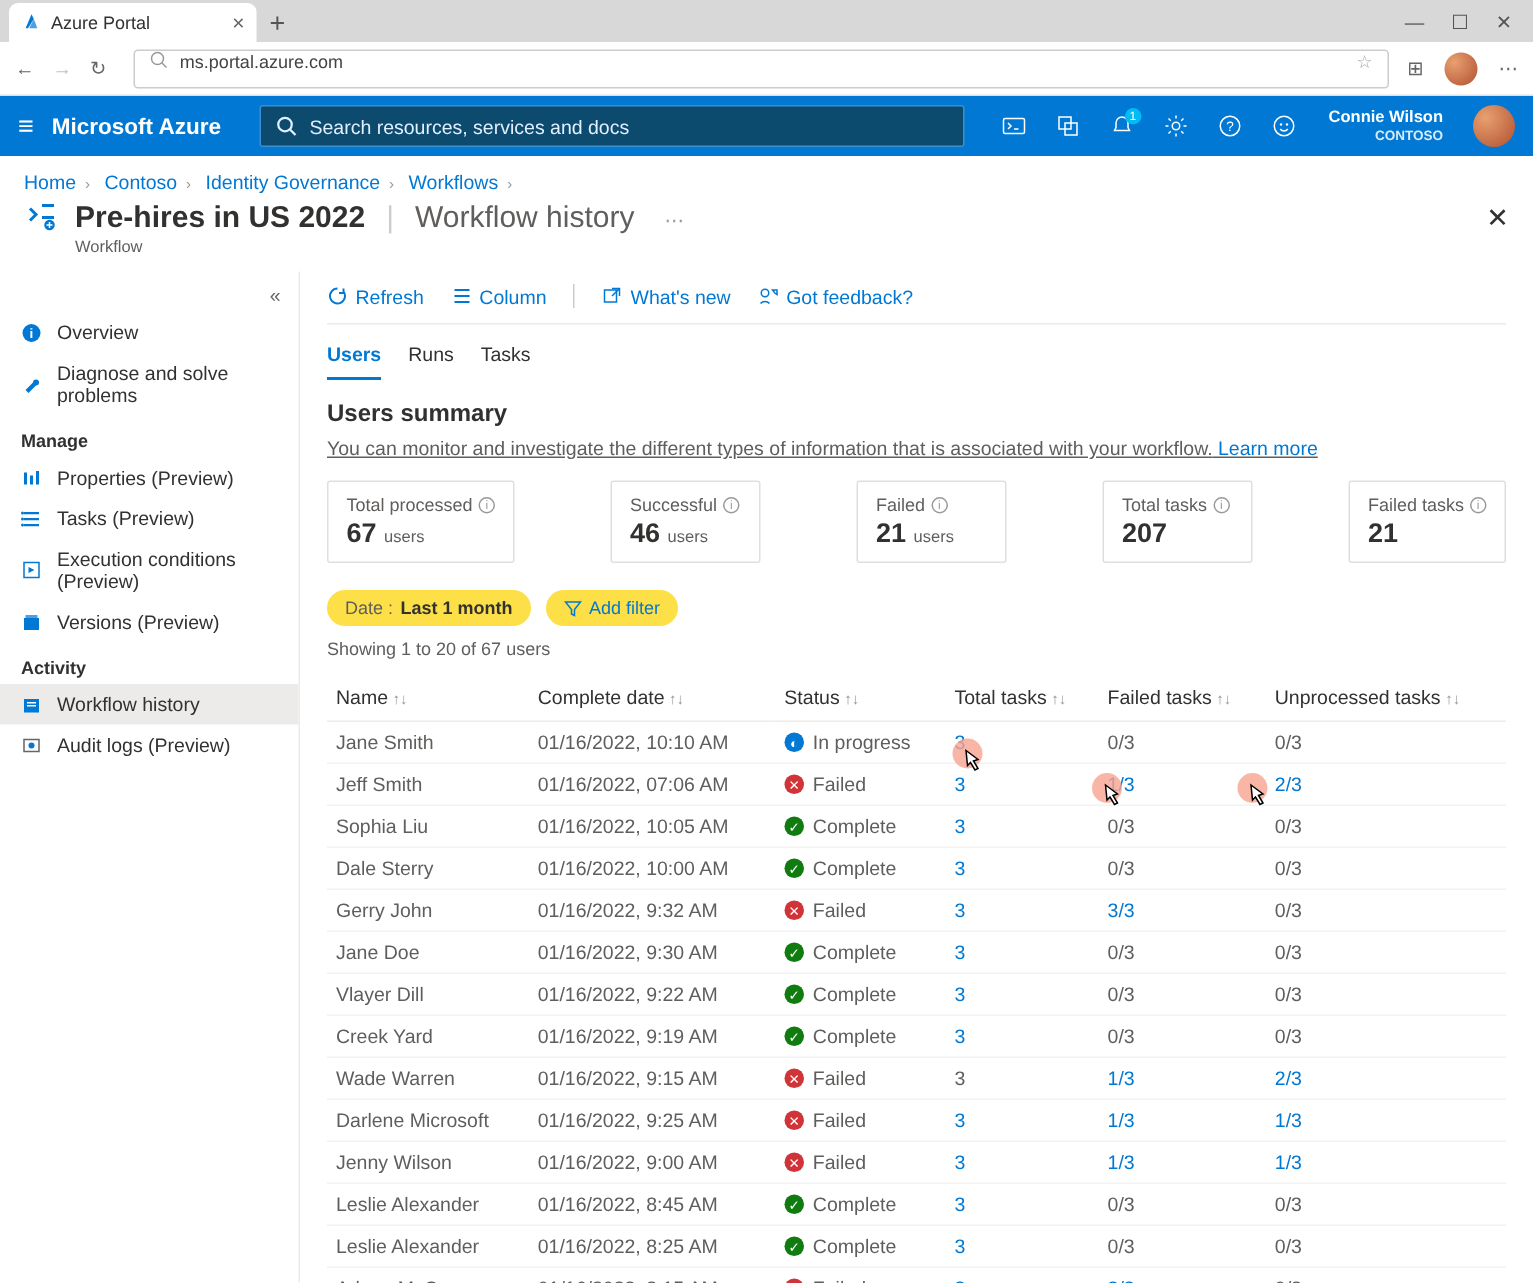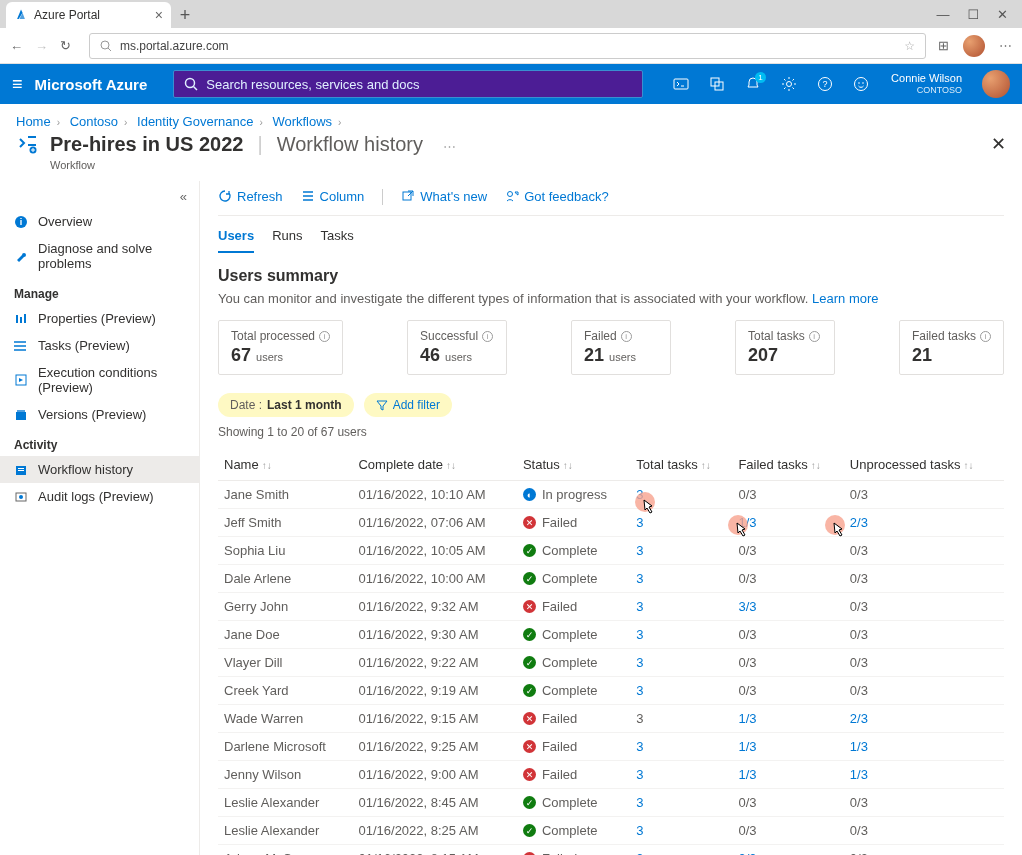--- a/index.html
+++ b/index.html
@@ -8,44 +8,44 @@
 
 .browser-chrome { background: #d8d8d8; height: 28px; display: flex; align-items: flex-end; }
 .tab { background: #fff; border-radius: 6px 6px 0 0; height: 26px; width: 165px; display: flex; align-items: center; padding: 0 8px; margin-left: 6px; font-size: 12px; position: relative; }
 .tab .az-logo { width: 14px; height: 14px; margin-right: 6px; }
 .tab .close-x { margin-left: auto; font-size: 14px; color: #666; }
 .new-tab { width: 28px; height: 26px; display: flex; align-items: center; justify-content: center; color: #555; font-size: 18px; }
 .win-controls { margin-left: auto; display: flex; gap: 18px; padding: 0 14px 6px 0; color: #555; }
 
 .addr-bar { height: 36px; background: #fff; border-bottom: 1px solid #e1e1e1; display: flex; align-items: center; padding: 0 10px; gap: 12px; }
 .addr-bar .nav-arrows { display: flex; gap: 12px; color: #666; }
-.addr-bar .url-box { flex: 1; display: flex; align-items: center; gap: 8px; height: 26px; border: 1px solid #ccc; border-radius: 3px; padding: 0 10px; font-size: 12px; color: #444; margin-left: 6px; }
+.addr-bar .url-box { flex: 1; display: flex; gap: 8px; height: 26px; border: 1px solid #ccc; border-radius: 3px; padding: 0 10px; font-size: 12px; color: #444; margin-left: 6px; }
 .addr-bar .right-icons { display: flex; gap: 14px; align-items: center; color: #666; }
 .avatar-sm { width: 22px; height: 22px; border-radius: 50%; background: radial-gradient(circle at 30% 30%, #e8a070, #b05030); }
 
 
 .azure-bar { height: 40px; background: #0078d4; color: #fff; display: flex; align-items: center; padding: 0 12px; gap: 12px; }
 .hamburger { font-size: 18px; }
 .brand { font-weight: 600; font-size: 15px; }
-.search-box { background: #4c1d95; border: 1px solid #3a8fd0; height: 28px; width: 470px; border-radius: 2px; display: flex; align-items: center; padding: 0 10px; color: #e0f0ff; font-size: 13px; margin-left: 14px; }
+.search-box { background: #0c4a6e; border: 1px solid #3a8fd0; height: 28px; width: 470px; border-radius: 2px; display: flex; align-items: center; padding: 0 10px; color: #e0f0ff; font-size: 13px; margin-left: 14px; }
 .search-box svg { margin-right: 8px; }
 .azure-icons { margin-left: auto; display: flex; gap: 20px; align-items: center; }
 .azure-icons .ic { width: 16px; height: 16px; position: relative; }
 .badge-dot { position: absolute; top: -4px; right: -5px; width: 11px; height: 11px; border-radius: 50%; background: #00bcf2; font-size: 8px; display: flex; align-items: center; justify-content: center; color: #fff; }
-.user-info { text-align: right; font-size: 11px; line-height: 1.2; margin-left: 10px; }
+.user-info { text-align: right; font-size: 11px; line-height: 1.2; margin-left: 10px; font-weight: bold; }
 .user-info .org { font-size: 9px; opacity: 0.85; }
 .avatar { width: 28px; height: 28px; border-radius: 50%; background: radial-gradient(circle at 30% 30%, #e8a070, #b05030); margin-left: 8px; }
 
 
 .breadcrumb { padding: 10px 16px 4px; font-size: 13px; }
 .breadcrumb a { color: #0078d4; text-decoration: none; }
 .breadcrumb .sep { color: #999; margin: 0 6px; font-size: 10px; }
 
 
-.page-header { display: flex; align-items: flex-start; padding: 0 16px 8px; gap: 10px; }
+.page-header { display: flex; align-items: center; padding: 0 16px 8px; gap: 10px; }
 .wf-icon { width: 24px; height: 24px; }
 .header-text { display: flex; align-items: baseline; gap: 14px; }
 .header-text h1 { font-size: 20px; font-weight: 600; }
 .header-text .divider { color: #ccc; font-size: 20px; font-weight: 300; }
 .header-text h2 { font-size: 20px; font-weight: 400; color: #605e5c; }
 .header-sub { font-size: 11px; color: #605e5c; margin-left: 50px; margin-top: -6px; padding: 0 0 10px; }
 .close-btn { margin-left: auto; font-size: 18px; cursor: pointer; }
 
 
 .main { display: flex; height: calc(100% - 168px); }
@@ -53,43 +53,43 @@
 .sidebar .collapse { text-align: right; padding: 4px 12px; color: #666; }
 .sidebar-item { display: flex; align-items: center; gap: 10px; padding: 6px 14px; font-size: 13px; cursor: pointer; }
 .sidebar-item.active { background: #edebe9; }
 .sidebar-section { font-weight: 600; font-size: 12px; padding: 10px 14px 4px; color: #323130; }
 .si-icon { width: 14px; height: 14px; flex-shrink: 0; }
 
 .content { flex: 1; padding: 0 18px; overflow-y: auto; position: relative; }
 
 
 .toolbar { display: flex; gap: 18px; padding: 8px 0 10px; font-size: 13px; border-bottom: 1px solid #edebe9; }
-.toolbar-item { display: flex; align-items: flex-start; gap: 5px; color: #0078d4; cursor: pointer; }
+.toolbar-item { display: flex; align-items: center; gap: 5px; color: #0078d4; cursor: pointer; }
 .toolbar-sep { width: 0; border-left: 1px solid #ccc; height: 16px; align-self: center; }
 
 
 .tabs { display: flex; gap: 18px; padding: 8px 0 0; font-size: 13px; }
 .tabs .tab-item { padding: 4px 0 8px; cursor: pointer; }
 .tabs .tab-item.active { color: #0078d4; font-weight: 600; border-bottom: 2px solid #0078d4; }
 
 
 .summary h3 { font-size: 16px; font-weight: 600; margin: 14px 0 6px; }
-.summary p { font-size: 13px; color: #605e5c; margin-bottom: 14px; }
+.summary p { font-size: 13px; color: #605e5c; margin-bottom: 14px; text-decoration: underline; }
 .summary a { color: #0078d4; text-decoration: none; }
 
 .stats { display: flex; gap: 10px; margin-bottom: 18px; justify-content: space-between; }
 .stat-card { border: 1px solid #e1dfdd; border-radius: 2px; padding: 8px 12px; min-width: 100px; }
 .stat-label { font-size: 12px; color: #605e5c; display: flex; align-items: center; gap: 4px; }
 .stat-value { font-size: 18px; font-weight: 600; margin-top: 2px; }
 .stat-unit { font-size: 11px; font-weight: 400; color: #605e5c; }
 .info-circ { width: 11px; height: 11px; border: 1px solid #999; border-radius: 50%; display: inline-flex; align-items: center; justify-content: center; font-size: 8px; color: #999; }
 
 
 .filters { display: flex; gap: 10px; margin-bottom: 8px; }
-.pill { background: #fef9c3; border-radius: 12px; padding: 5px 12px; font-size: 12px; display: flex; align-items: center; gap: 5px; }
+.pill { background: #fde047; border-radius: 12px; padding: 5px 12px; font-size: 12px; display: flex; align-items: center; gap: 5px; }
 .pill .k { color: #605e5c; }
 .pill .v { font-weight: 600; }
 .pill.add { color: #0078d4; }
 
 .showing { font-size: 12px; color: #605e5c; margin-bottom: 10px; }
 
 
 table { width: 100%; border-collapse: collapse; font-size: 13px; }
 th { text-align: left; font-weight: 400; padding: 8px 6px; border-bottom: 1px solid #edebe9; color: #323130; }
 th .sort { color: #999; font-size: 10px; margin-left: 3px; }
@@ -423,21 +423,21 @@
     <td>Sophia Liu</td>
     <td>01/16/2022, 10:05 AM</td>
     <td>
               <div class="status-cell"><span class="st-icon st-complete">✓</span>Complete</div>
             </td>
     <td class="link">3</td>
     <td class="">0/3</td>
     <td class="">0/3</td>
           </tr>
           <tr>
-    <td>Dale Arlene</td>
+    <td>Dale Sterry</td>
     <td>01/16/2022, 10:00 AM</td>
     <td>
               <div class="status-cell"><span class="st-icon st-complete">✓</span>Complete</div>
             </td>
     <td class="link">3</td>
     <td class="">0/3</td>
     <td class="">0/3</td>
           </tr>
           <tr>
     <td>Gerry John</td>

